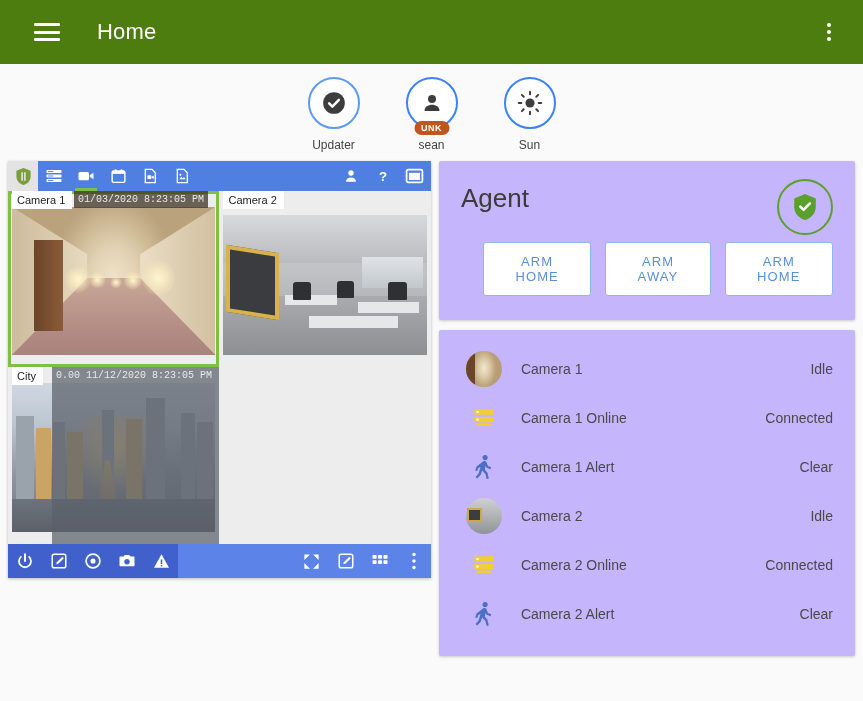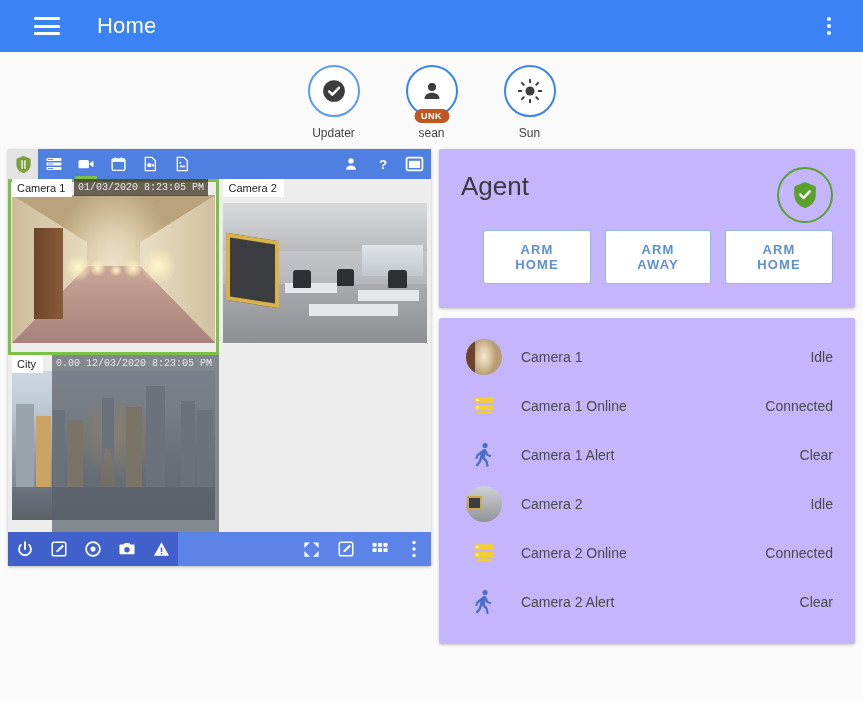--- a/index.html
+++ b/index.html
@@ -5,21 +5,21 @@
   * { box-sizing: border-box; margin: 0; padding: 0; }
   html, body {
     width: 863px; height: 701px;
     background: #fafafa;
     font-family: "Liberation Sans", sans-serif;
     overflow: hidden;
   }
 
   
   .appbar {
-    height: 52px; background: #3b82f6;
+    height: 64px; background: #4d7c0f;
     display: flex; align-items: center;
     padding: 8px 20px; position: relative;
   }
   .hamburger { width: 26px; height: 18px; display: flex; flex-direction: column;
     justify-content: space-between; cursor: pointer; margin-left: 14px; }
   .hamburger span { display: block; height: 3px; background: #fff; border-radius: 1px; }
   .appbar-title { color: #fff; font-size: 22px; margin-left: 37px; letter-spacing: .2px; }
   .kebab { position: absolute; right: 28px; top: 50%; transform: translateY(-50%);
     display: flex; flex-direction: column; gap: 3px; cursor: pointer; padding: 4px; }
   .kebab i { width: 4px; height: 4px; background: #fff; border-radius: 50%; display: block; }
@@ -114,21 +114,21 @@
   .right { width: 420px; display: flex; flex-direction: column; gap: 10px; }
   .card { background: #c4b5fd; box-shadow: 0 1px 3px rgba(0,0,0,.2); border-radius: 2px; }
   .agent-card { padding: 22px 22px 24px 22px; position: relative; }
   .agent-title { font-size: 26px; color: #3b3b3b; font-weight: normal; }
   .agent-shield { position: absolute; right: 22px; top: 18px; width: 56px; height: 56px;
      border-radius: 50%; border: 2px solid #5aa02c; display: flex;
      align-items: center; justify-content: center; }
   .arm-row { display: flex; gap: 14px; margin-top: 28px; padding-left: 22px; }
   .arm-btn { border: 1px solid #8fb8e8; background: #fff; color: #5b8fd6;
      font-size: 13px; letter-spacing: 1.1px; padding: 11px 16px; border-radius: 3px;
-     cursor: pointer; font-family: "Liberation Sans", sans-serif; font-weight: bold; }
+     cursor: pointer; font-family: "Liberation Sans", sans-serif; }
 
   .dev-card { padding: 14px 22px 18px 22px; }
   .dev-row { display: flex; align-items: center; height: 49px; }
   .dev-icon { width: 46px; display: flex; align-items: center; justify-content: center; flex: 0 0 46px; }
   .dev-name { flex: 1; font-size: 14px; color: #4a4a4a; padding-left: 14px; }
   .dev-state { font-size: 14px; color: #4a4a4a; }
   .thumb { width: 36px; height: 36px; border-radius: 50%; overflow: hidden; position: relative; }
   .thumb .sc { position: absolute; inset: 0; transform: scale(1.05); }
 </style>
 </head>
@@ -301,21 +301,21 @@
             <div class="desk" style="left:42%;top:72%;width:44%;height:9%"></div>
             <div class="chair" style="left:34%;top:48%;width:9%;height:13%"></div>
             <div class="chair" style="left:56%;top:47%;width:8%;height:12%"></div>
             <div class="chair" style="right:10%;top:48%;width:9%;height:13%"></div>
           </div>
         </div>
       </div>
 
       <div class="cell">
         <div class="cam-label">City</div>
-        <div class="ts city">0.00 12/03/2020 8:23:05 PM</div>
+        <div class="ts city">0.00 11/12/2020 8:23:05 PM</div>
         <div class="feed">
           <div class="city">
             <div class="city-glow"></div>
             <div class="bldg" style="left:2%;top:22%;width:9%;height:58%"></div>
             <div class="bldg lit" style="left:12%;top:30%;width:7%;height:50%"></div>
             <div class="bldg" style="left:20%;top:26%;width:6%;height:54%"></div>
             <div class="bldg lit" style="left:27%;top:33%;width:8%;height:47%"></div>
             <div class="bldg" style="left:44%;top:18%;width:6%;height:62%"></div>
             <div class="bldg lit" style="left:56%;top:24%;width:8%;height:56%"></div>
             <div class="bldg" style="left:66%;top:10%;width:9%;height:70%"></div>

